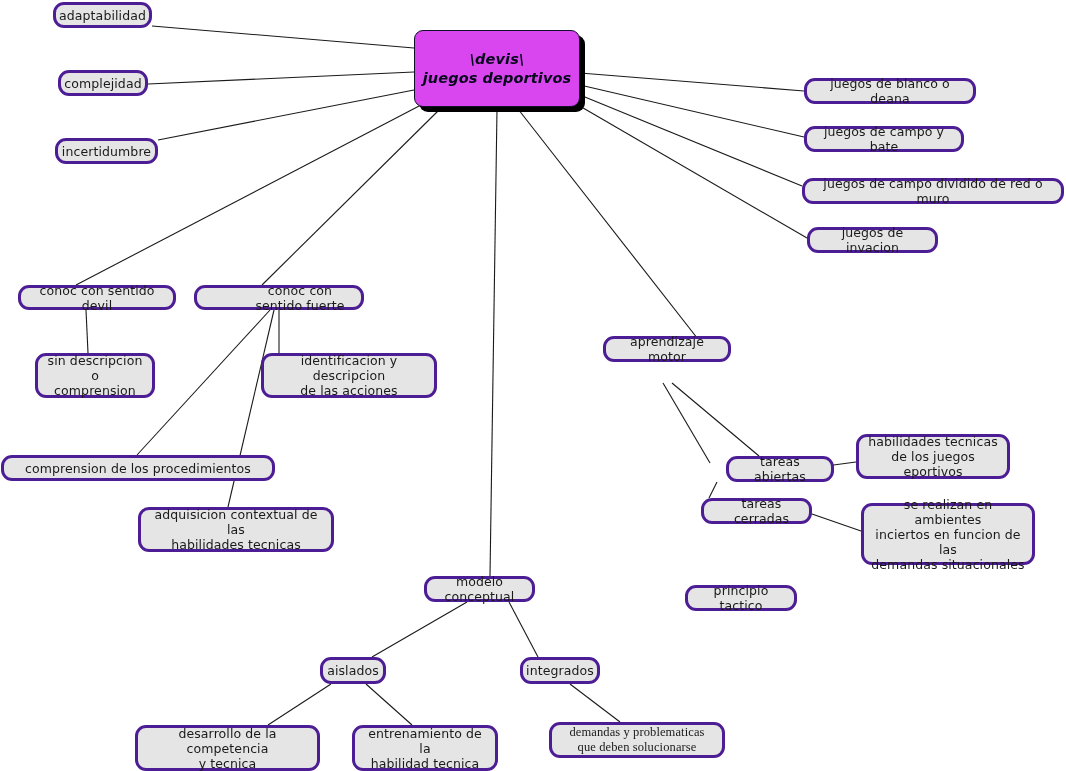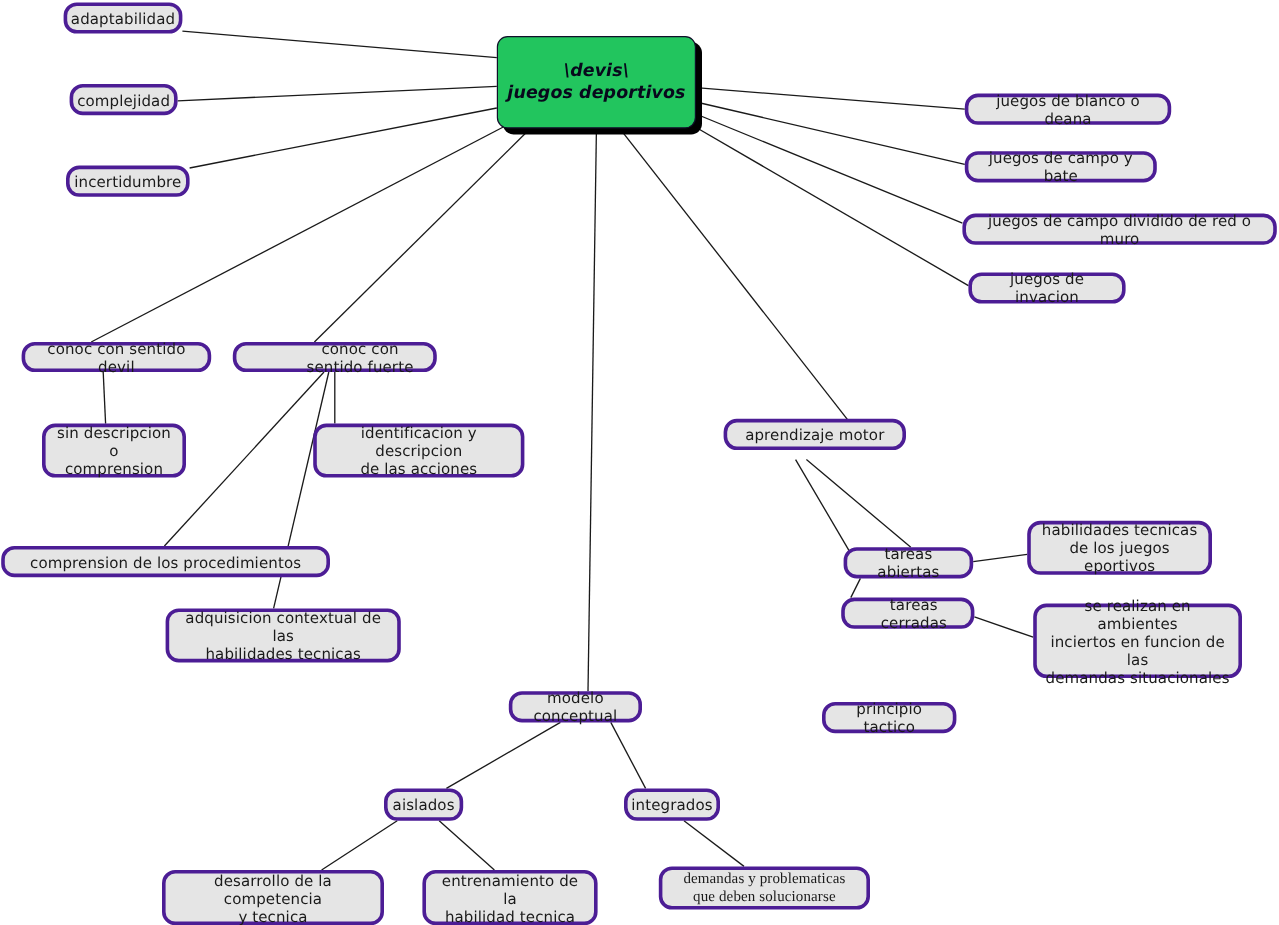--- a/index.html
+++ b/index.html
@@ -37,21 +37,21 @@
     border: 3px solid #4c1d95;
     border-radius: 11px;
     color: #1a1a1a;
     font-size: 12.5px;
     line-height: 15px;
     padding: 2px 6px;
     white-space: pre-line;
     letter-spacing: 0.1px;
   }
   .node.central {
-    background: #22c55e;
+    background: #d946ef;
     border: 1px solid #10102a;
     border-radius: 9px;
     color: #08081c;
     font-weight: bold;
     font-style: italic;
     font-size: 14.5px;
     line-height: 19px;
     box-shadow: 5px 5px 0 0 #000000;
   }
 </style>
@@ -98,22 +98,22 @@
       <div class="node" style="left: 807px; top: 227px; width: 131px; height: 26px;">juegos de invacion</div>
       <div class="node" style="left: 18px; top: 285px; width: 158px; height: 25px;">conoc con sentido devil</div>
       <div class="node" style="left: 194px; top: 285px; width: 170px; height: 25px; padding-left: 48px;">conoc con sentido fuerte</div>
       <div class="node" style="left: 35px; top: 353px; width: 120px; height: 45px;">sin descripcion o
 comprension</div>
       <div class="node" style="left: 261px; top: 353px; width: 176px; height: 45px;">identificacion y descripcion
 de las acciones</div>
       <div class="node" style="left: 1px; top: 455px; width: 274px; height: 26px;">comprension de los procedimientos</div>
       <div class="node" style="left: 138px; top: 507px; width: 196px; height: 45px;">adquisicion contextual de las
 habilidades tecnicas</div>
-      <div class="node" style="left: 603px; top: 349px; width: 152px; height: 26px; text-align: right;">aprendizaje motor</div>
-      <div class="node" style="left: 703px; top: 456px; width: 108px; height: 26px;">tareas abiertas</div>
+      <div class="node" style="left: 603px; top: 336px; width: 128px; height: 26px;">aprendizaje motor</div>
+      <div class="node" style="left: 726px; top: 456px; width: 108px; height: 26px;">tareas abiertas</div>
       <div class="node" style="left: 701px; top: 498px; width: 111px; height: 26px; padding-left: 16px;">tareas cerradas</div>
       <div class="node" style="left: 856px; top: 434px; width: 154px; height: 45px;">habilidades tecnicas
 de los juegos eportivos</div>
       <div class="node" style="left: 861px; top: 503px; width: 174px; height: 62px;">se realizan en ambientes
 inciertos en funcion de las
 demandas situacionales</div>
       <div class="node" style="left: 685px; top: 585px; width: 112px; height: 26px;">principio tactico</div>
       <div class="node" style="left: 424px; top: 576px; width: 111px; height: 26px;">modelo conceptual</div>
       <div class="node" style="left: 320px; top: 657px; width: 66px; height: 27px;">aislados</div>
       <div class="node" style="left: 520px; top: 657px; width: 80px; height: 27px;">integrados</div>

